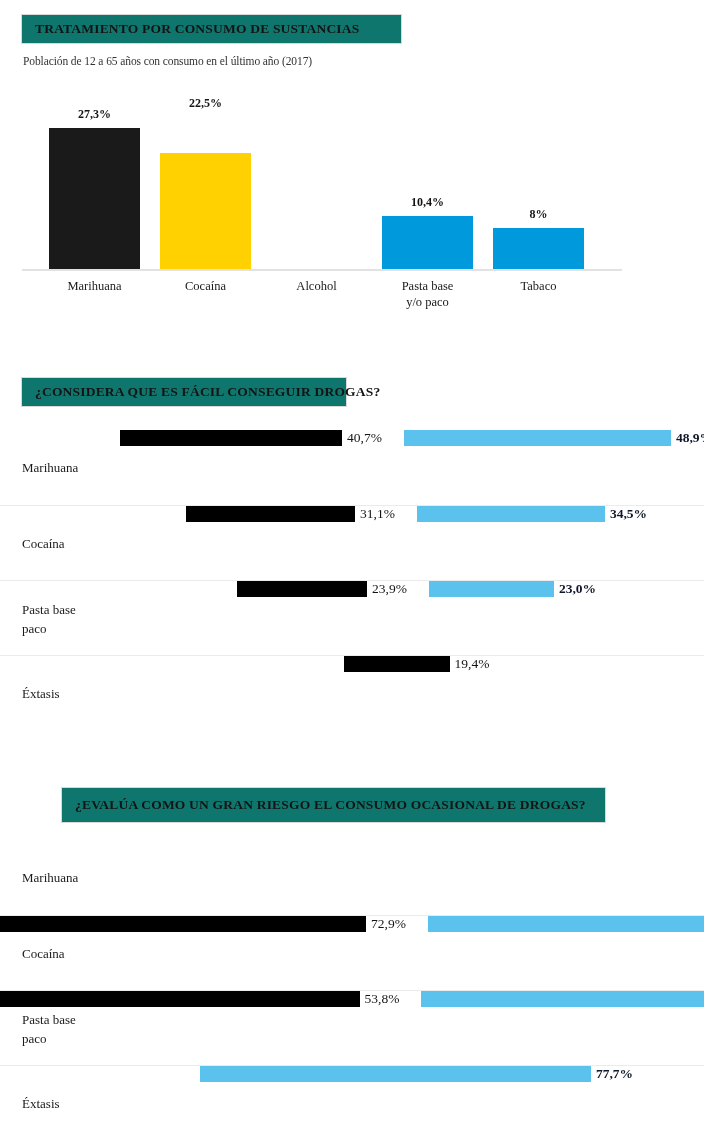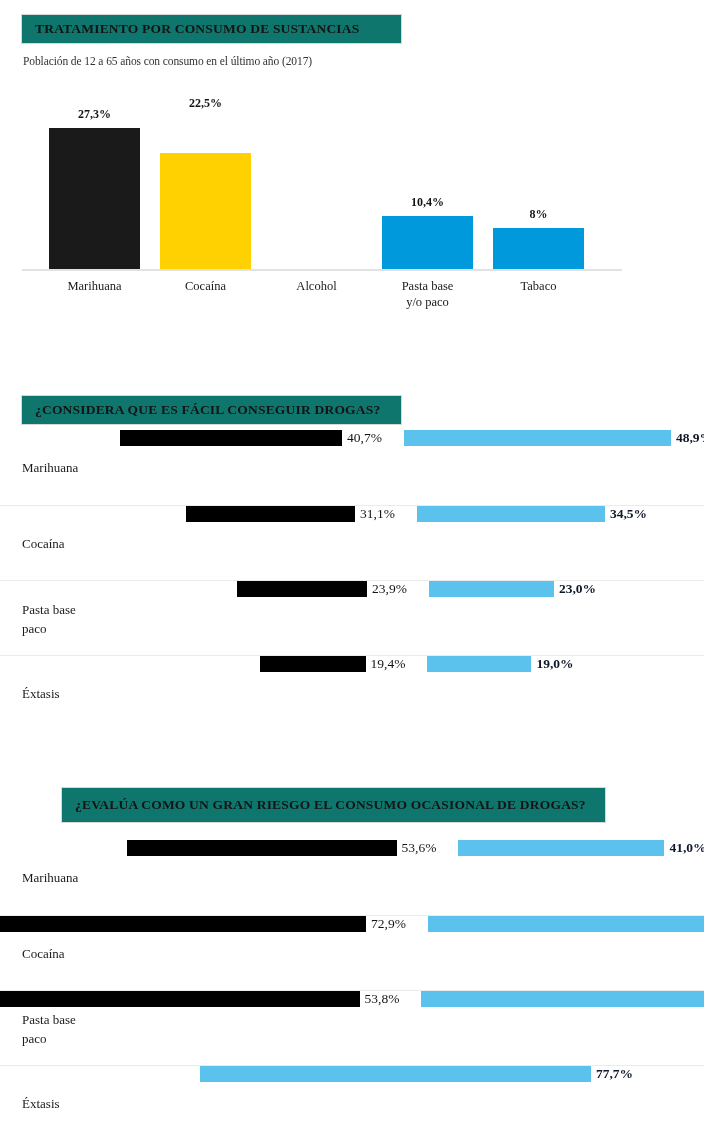--- a/index.html
+++ b/index.html
@@ -29,21 +29,21 @@
     font-family: "Liberation Serif", "DejaVu Serif", serif;
     font-weight: bold;
     font-size: 13.5px;
     letter-spacing: 0.2px;
     color: #141414;
     padding-left: 13px;
     white-space: nowrap;
   }
 
   #title-box-1 { left: 21px; top: 14px;  width: 381px; height: 30px; }
-  #title-box-2 { left: 21px; top: 395px; width: 381px; height: 30px; }
+  #title-box-2 { left: 21px; top: 377px; width: 326px; height: 30px; }
   #title-box-3 { left: 21px; top: 787px; width: 545px; height: 36px; margin-left: 40px; }
 
   .subtitle {
     position: absolute;
     left: 23px;
     top: 55px;
     font-size: 11.5px;
     color: #333333;
     white-space: nowrap;
     letter-spacing: -0.1px;
@@ -251,47 +251,33 @@
     </div>
     <div class="hbar-row">
       <div class="hbar-cat">
         <div>Éxtasis</div>
       </div>
       <div class="hbar-bars">
         <div class="hbar-line">
           <div class="hbar-fill dark" style="width: 106px;"></div>
           <div class="hbar-val dark">19,4%</div>
         </div>
-        <div class="hbar-line">
-          <div class="hbar-fill blue" style="width: 104px;"></div>
-          <div class="hbar-val blue">19,0%</div>
-        </div>
       </div>
     </div>
   </div>
 
 <div class="title-box" id="title-box-3">
   <span class="title-text">¿EVALÚA COMO UN GRAN RIESGO EL CONSUMO OCASIONAL DE DROGAS?</span>
 </div>
 
 <div class="hbar-section" id="hbar-section-2">
     <div class="hbar-row">
       <div class="hbar-cat">
         <div>Marihuana</div>
       </div>
-      <div class="hbar-bars">
-        <div class="hbar-line">
-          <div class="hbar-fill dark" style="width: 270px;"></div>
-          <div class="hbar-val dark">53,6%</div>
-        </div>
-        <div class="hbar-line">
-          <div class="hbar-fill blue" style="width: 206px;"></div>
-          <div class="hbar-val blue">41,0%</div>
-        </div>
-      </div>
     </div>
     <div class="hbar-row">
       <div class="hbar-cat">
         <div>Cocaína</div>
       </div>
       <div class="hbar-bars">
         <div class="hbar-line">
           <div class="hbar-fill dark" style="width: 367px;"></div>
           <div class="hbar-val dark">72,9%</div>
         </div>

